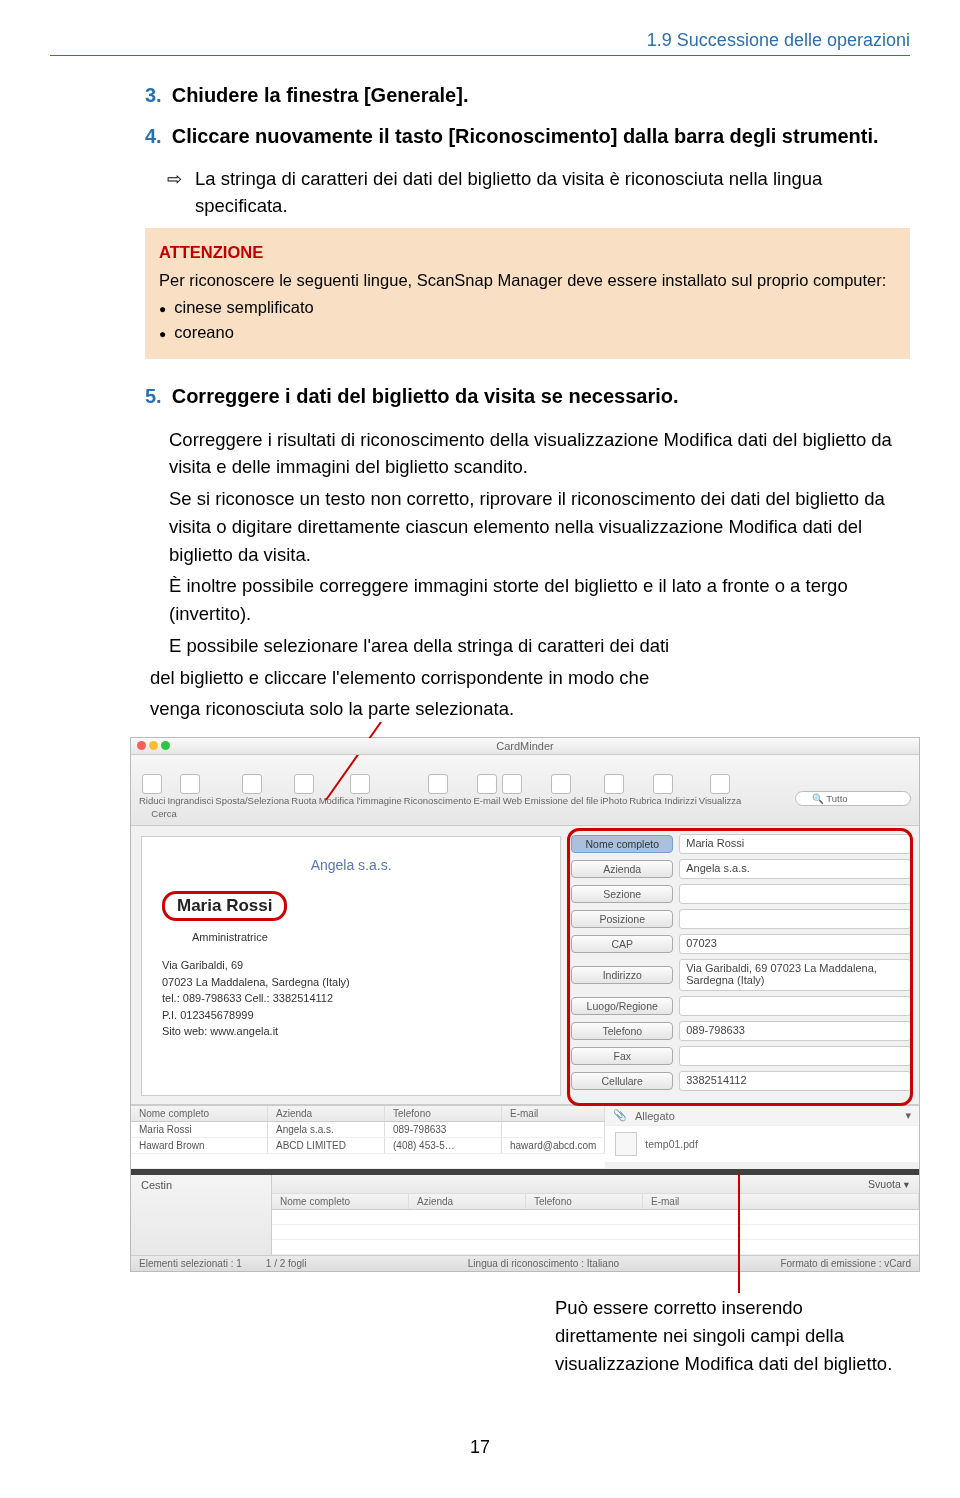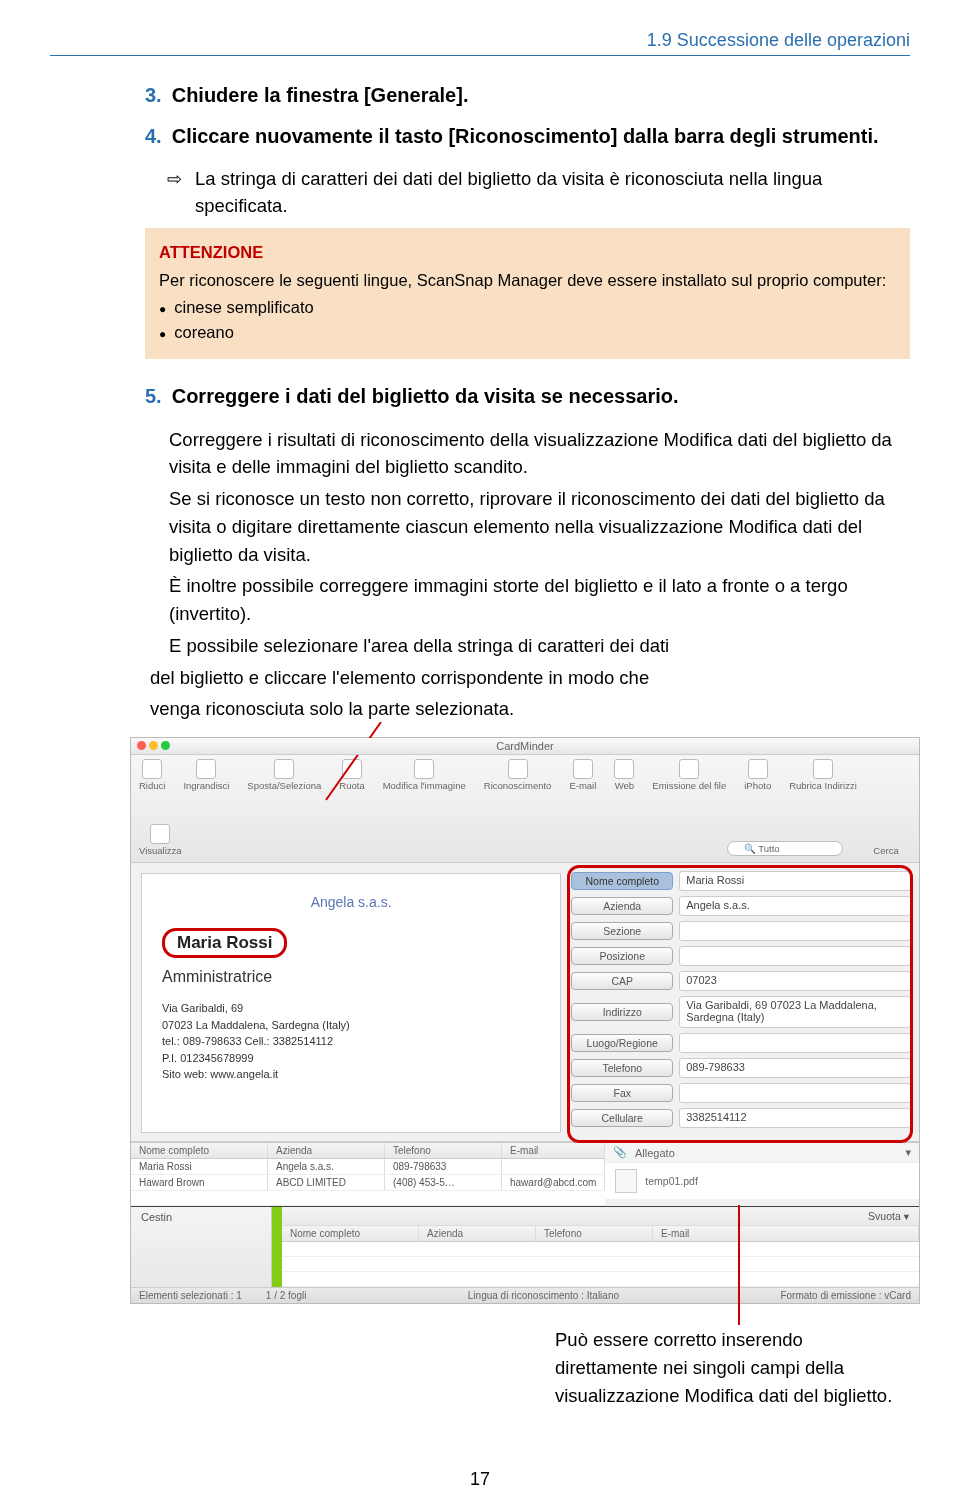--- a/index.html
+++ b/index.html
@@ -109,21 +109,21 @@
     width: 9px;
     height: 9px;
     border-radius: 50%;
     display: inline-block;
   }
   .tl-r { background: #ff5f57; }
   .tl-y { background: #febc2e; }
   .tl-g { background: #28c840; }
   .ss-toolbar {
     display: flex;
-    gap: 18px;
+    gap: 2px;
     padding: 4px 8px 6px 8px;
     background: linear-gradient(#f6f6f6, #e6e6e6);
     border-bottom: 1px solid #ccc;
     flex-wrap: wrap;
     align-items: flex-end;
     font-size: 9.5px;
   }
   .tb-item {
     display: flex;
     flex-direction: column;
@@ -172,23 +172,24 @@
     font-size: 17px;
     font-weight: bold;
     color: #222;
     border: 3px solid #cc0000;
     border-radius: 14px;
     padding: 2px 12px;
     display: inline-block;
     margin-bottom: 10px;
   }
   .card-role {
-    font-size: 16px;
+    font-size: 11px;
     color: #333;
     margin-bottom: 14px;
+    margin-left: 30px;
   }
   .card-addr {
     font-size: 11px;
     color: #333;
     line-height: 1.5;
   }
   .fields-pane {
     flex: 1;
     padding: 8px 8px 8px 4px;
     position: relative;
@@ -275,23 +276,22 @@
     border-top: 1px solid #eee;
   }
   .pdf-ico {
     width: 20px;
     height: 22px;
     background: #f7f7f7;
     border: 1px solid #ccc;
   }
   .trash-area {
     display: flex;
-    background: #84cc16;
-    border-top: 1px solid #404040;
-    gap: 10px;
+    background: #0369a1;
+    border-top: 6px solid #404040;
   }
   .trash-left {
     width: 120px;
     background: linear-gradient(#f4f4f4,#e8e8e8);
     padding: 4px 10px;
     font-size: 11px;
     color: #555;
     border-right: 1px solid #ccc;
   }
   .trash-body {

